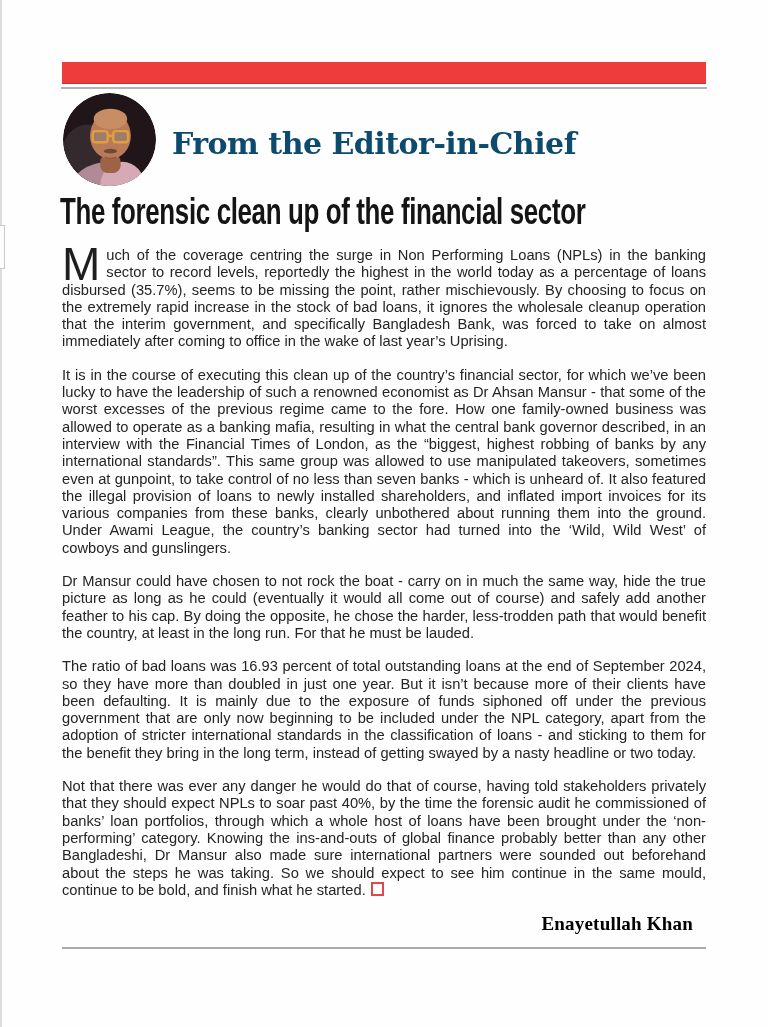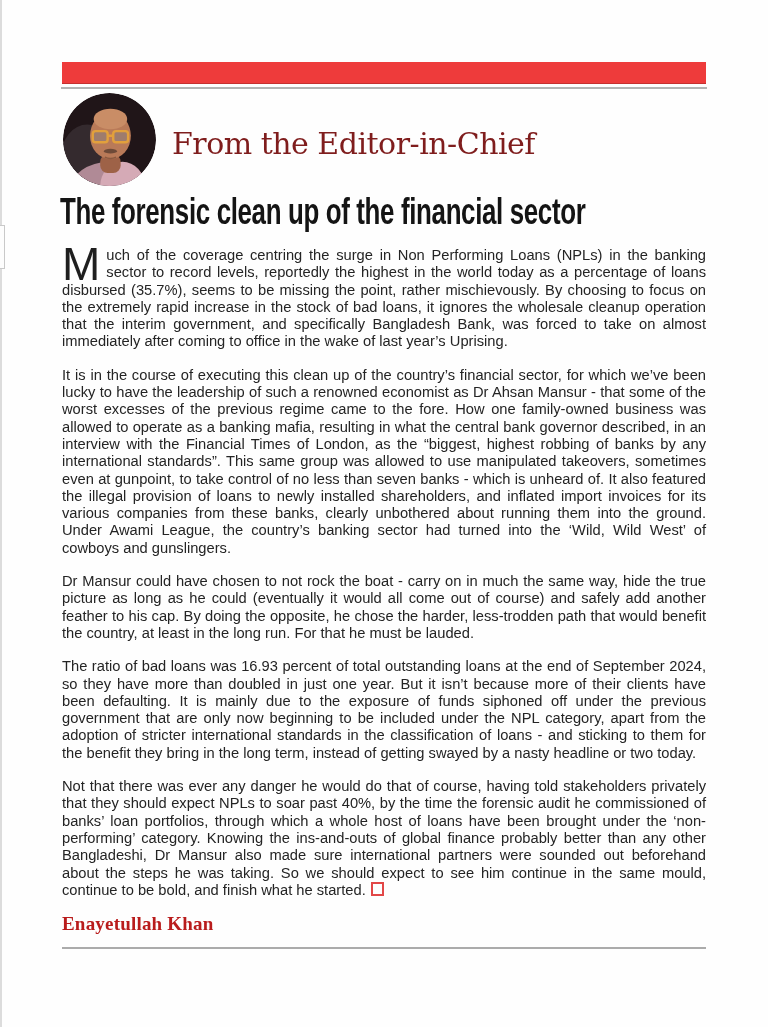--- a/index.html
+++ b/index.html
@@ -31,22 +31,22 @@
   .editor-photo {
     position: absolute; left: 63px; top: 93px; width: 93px; height: 93px;
     border-radius: 50%;
     overflow: hidden;
   }
   .editor-photo svg { display: block; width: 100%; height: 100%; }
   .masthead {
     position: absolute; left: 172px; top: 126px;
     font-family: "DejaVu Serif", serif;
     font-size: 30px;
-    font-weight: 400;
-    color: #7f1d1d;
+    font-weight: 700;
+    color: #0c4a6e;
     letter-spacing: -0.5px;
     white-space: nowrap;
   }
   .headline {
     position: absolute; left: 60px; top: 191px;
     margin: 0;
     font-family: "Liberation Sans", sans-serif;
     font-weight: 700;
     font-size: 37px;
     letter-spacing: -0.5px;
@@ -72,25 +72,26 @@
     color: #1e1e1e;
   }
   .endmark {
     display: inline-block;
     width: 9px; height: 10px;
     border: 2.5px solid #e24747;
     margin-left: 5px;
     vertical-align: -1px;
   }
   .byline {
+    text-align: right;
     padding-right: 13px;
     font-family: "Liberation Serif", serif;
     font-weight: 700;
     font-size: 19px;
-    color: #b91c1c;
+    color: #000000;
     margin-top: 2px;
     letter-spacing: 0.2px;
   }
   .bottom-rule {
     position: absolute; left: 62px; top: 947px; width: 644px; height: 2px;
     background: #ababab;
   }
 </style>
 </head>
 <body>

